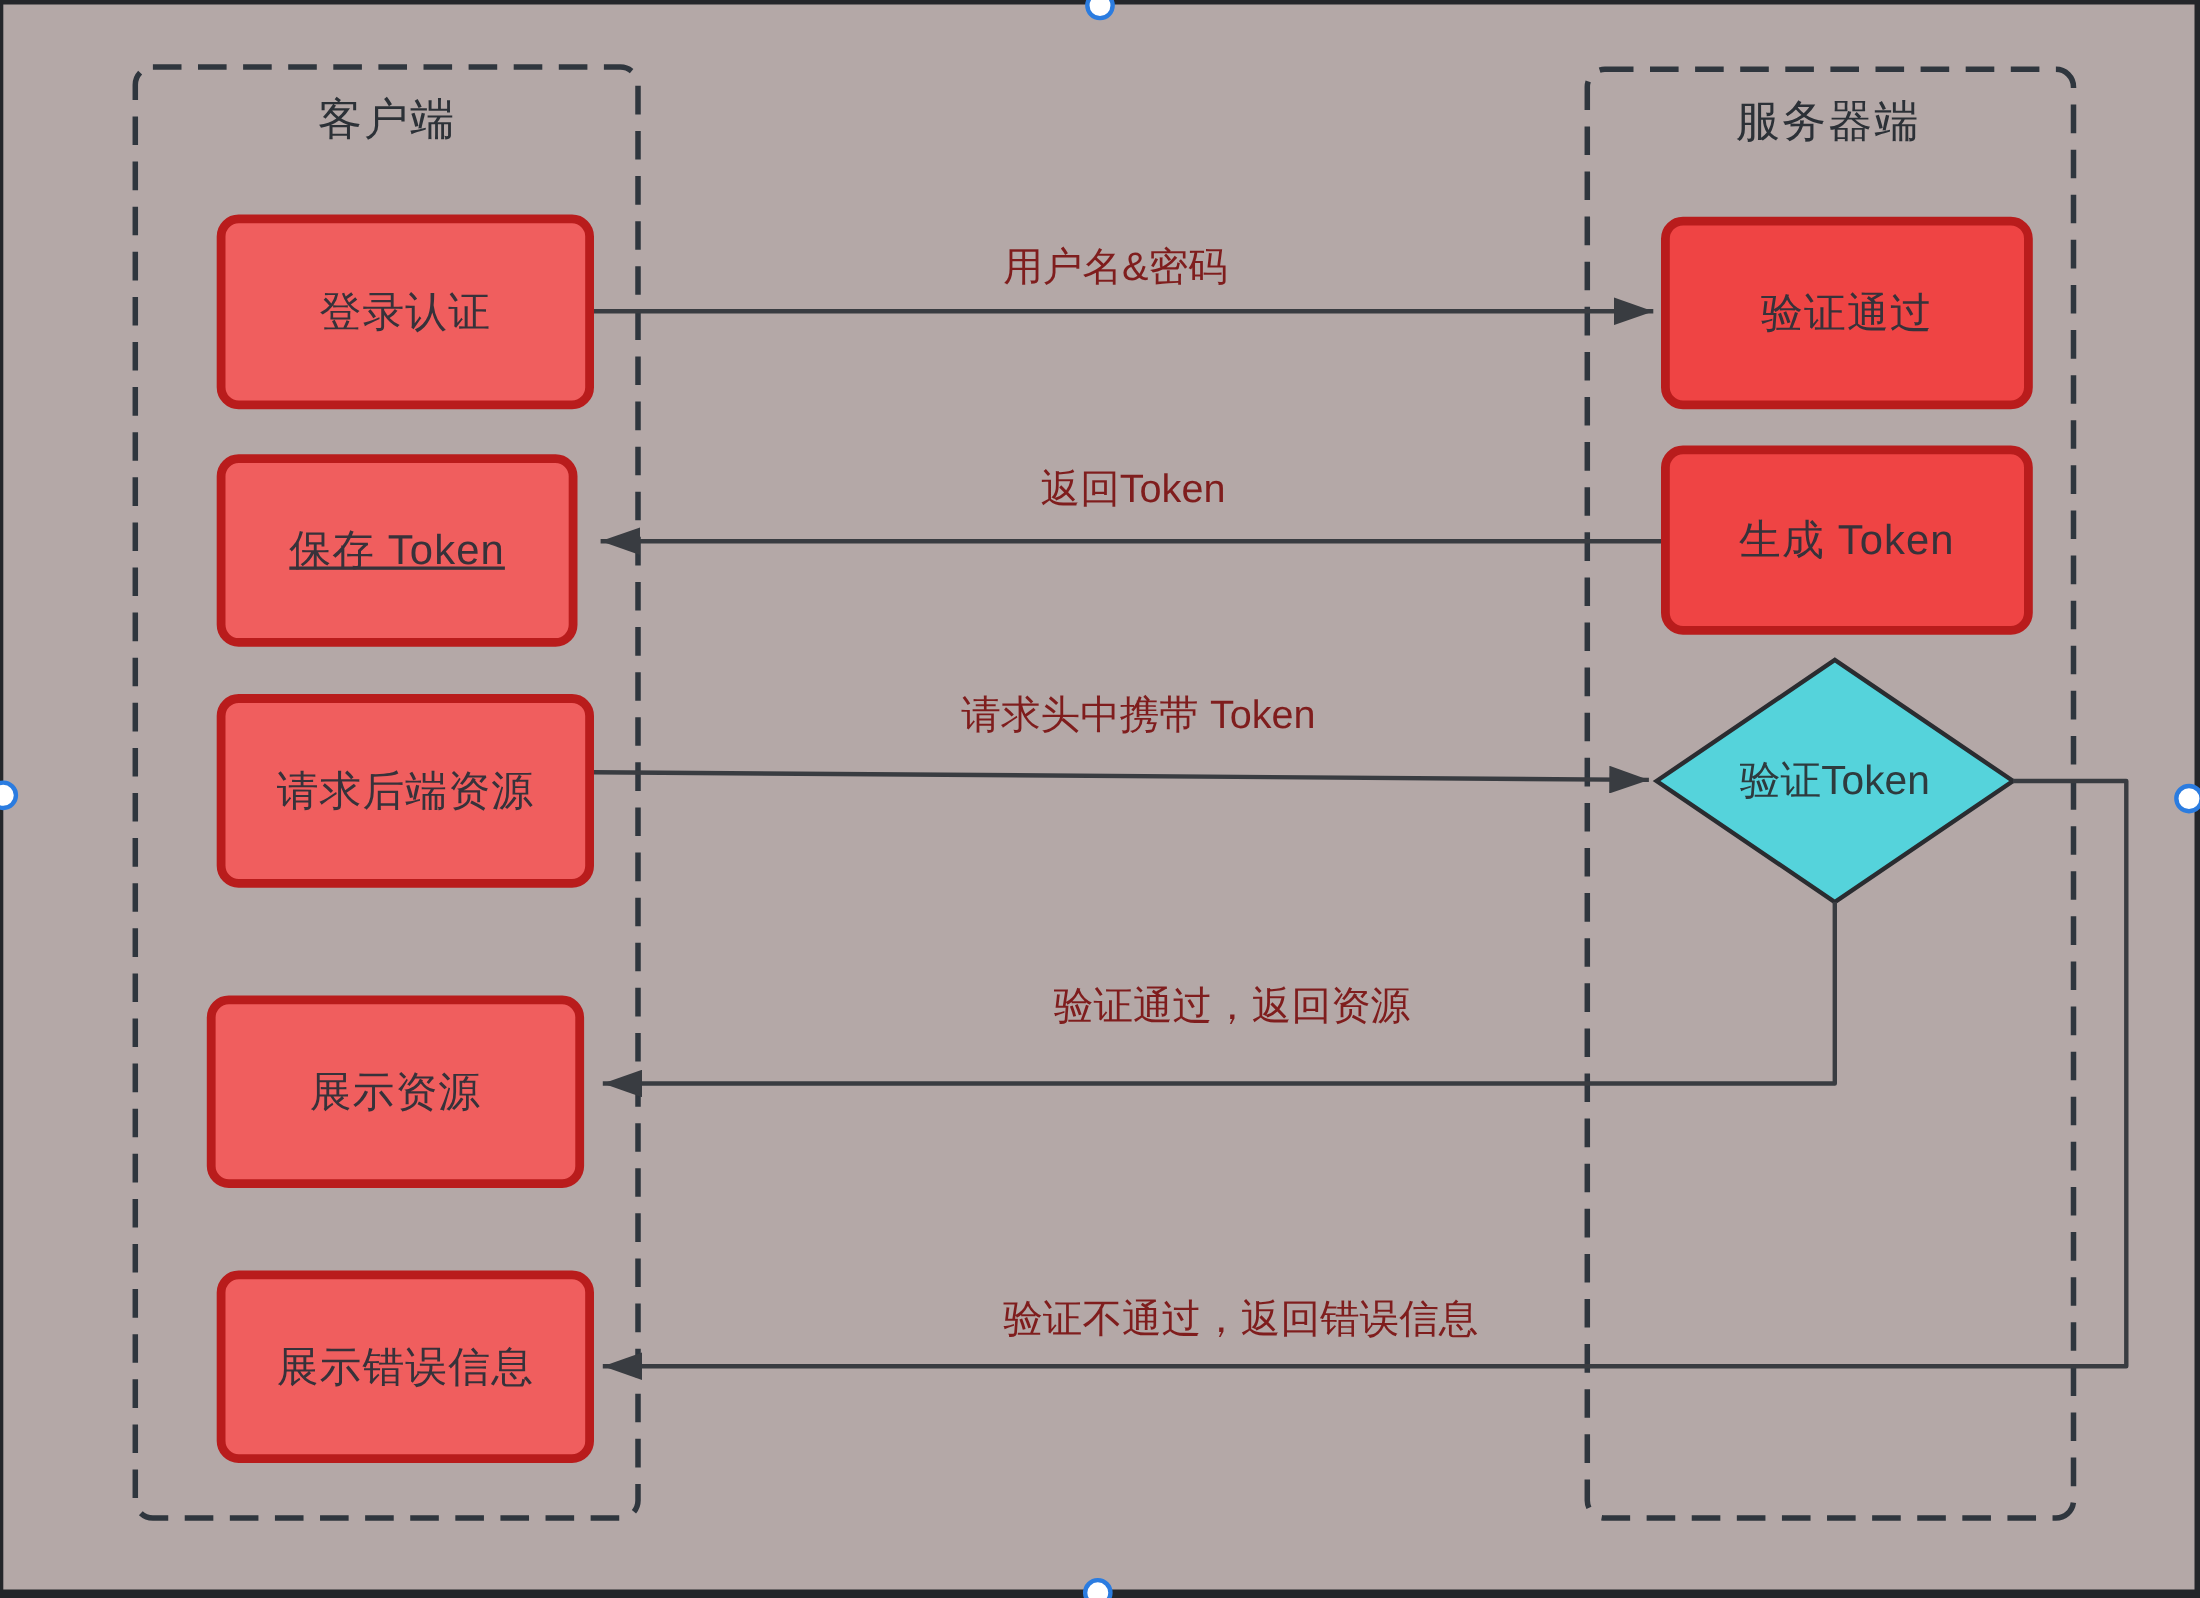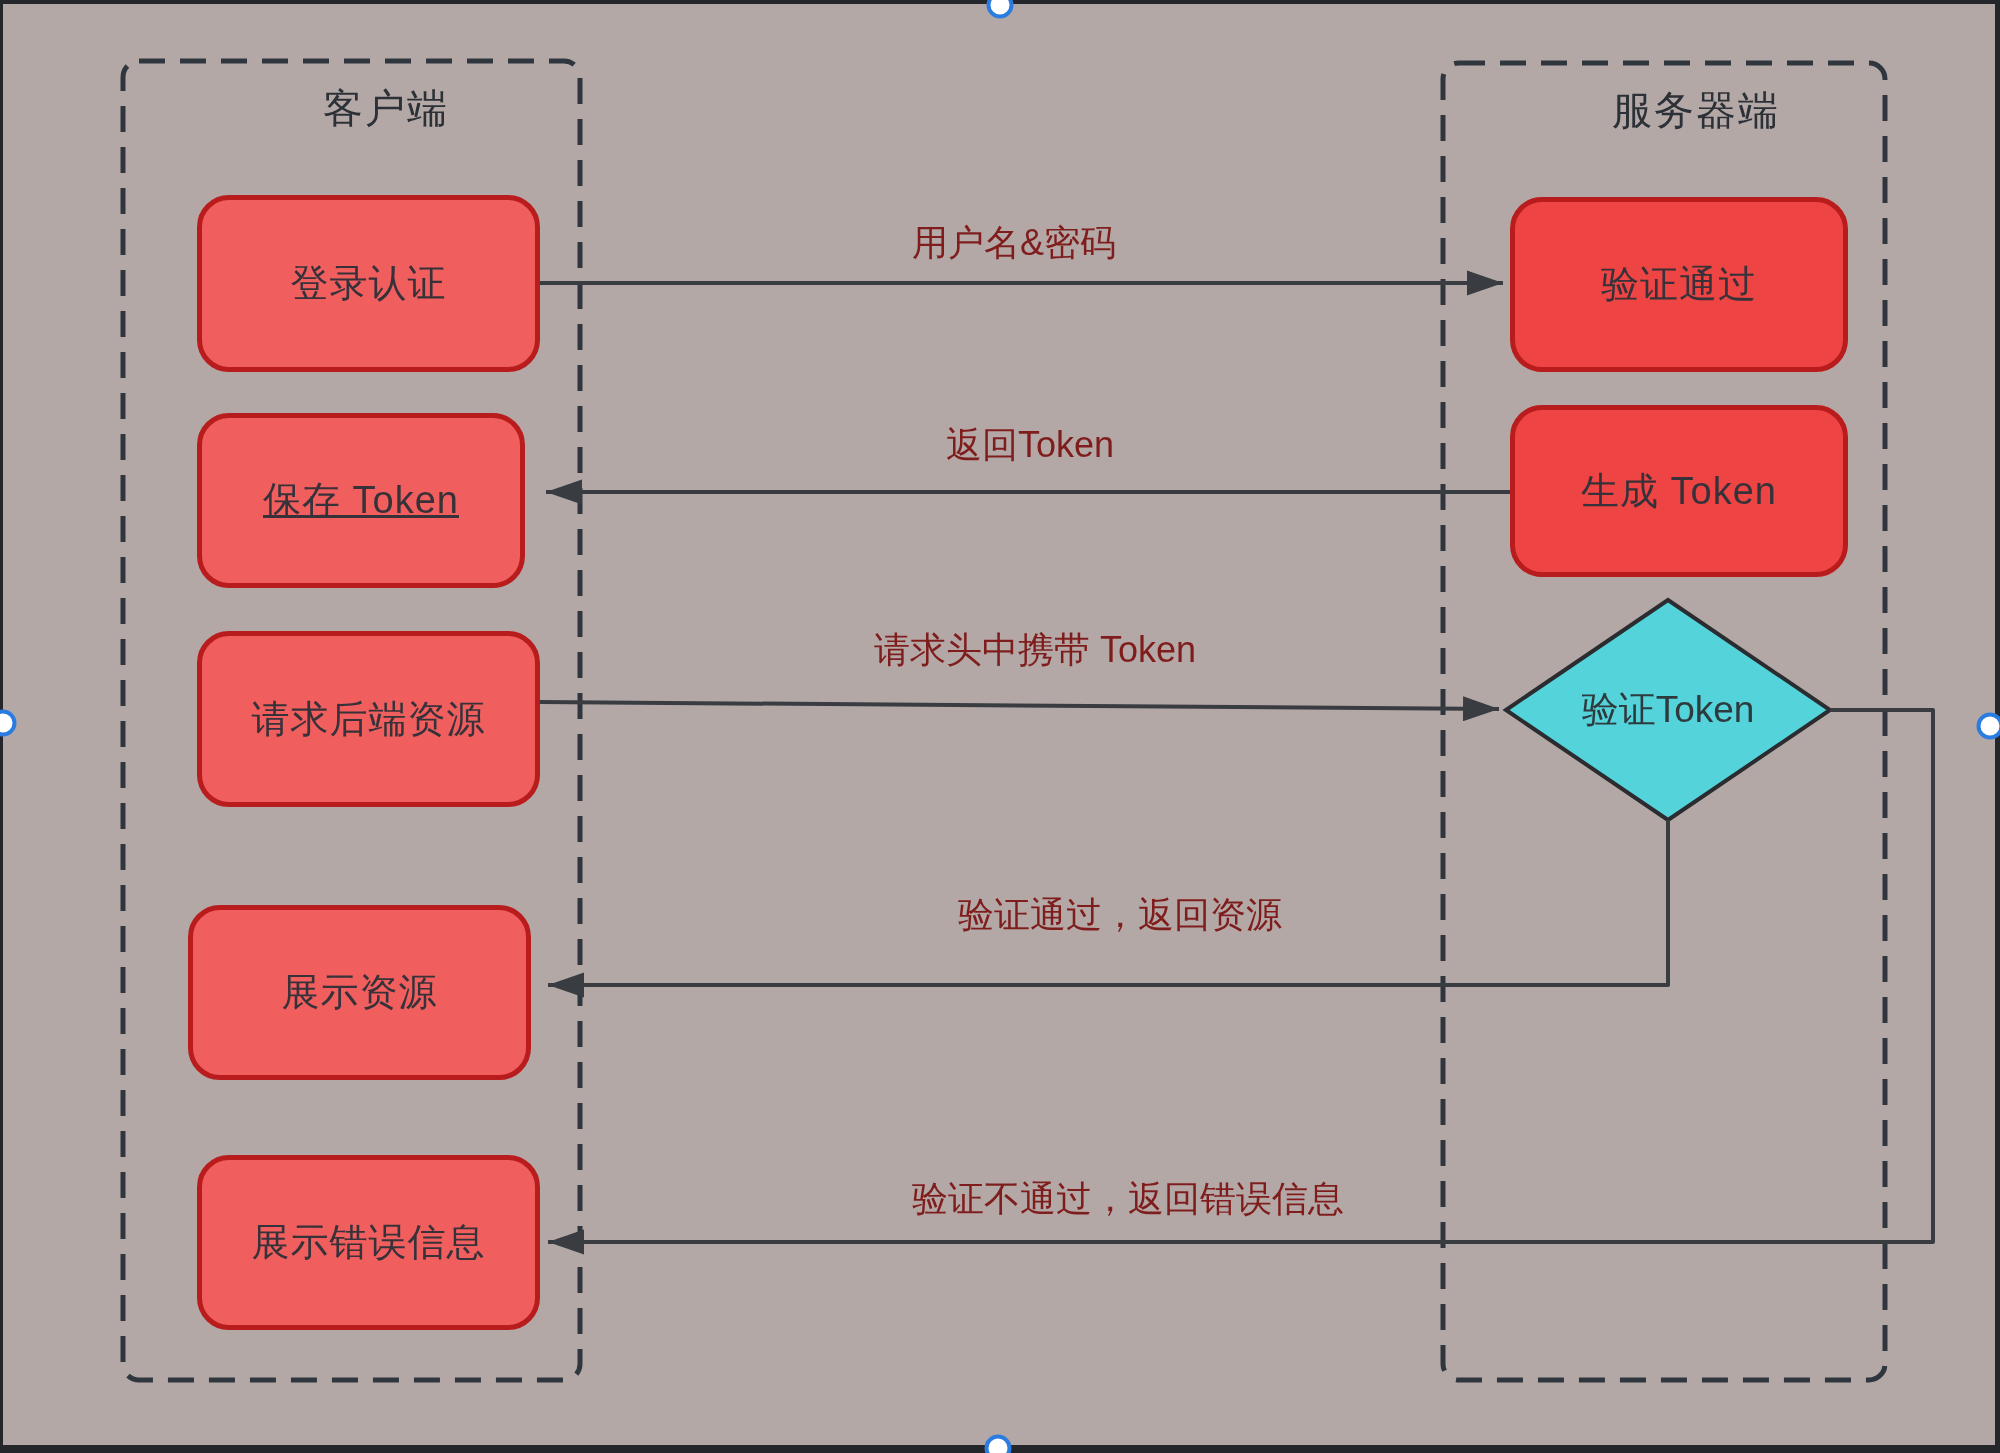--- a/index.html
+++ b/index.html
@@ -17,26 +17,25 @@
     border-width:4px 5px 8px 3px;
     pointer-events:none;
     z-index:6;
   }
   svg.layer { position:absolute; left:0; top:0; z-index:1; }
 
   .group-label {
     position:absolute; transform:translate(-50%,-50%);
     font-size:40px; color:#2c3137; white-space:nowrap; z-index:2;
     letter-spacing:2px;
-    margin-left:34px;
   }
   .node {
     position:absolute; box-sizing:border-box;
     display:flex; align-items:center; justify-content:center;
-    border:5px solid #b91c1c; border-radius:32px;
+    border:8px solid #b91c1c; border-radius:20px;
     font-size:38px; color:#37323a; white-space:nowrap;
     z-index:3; letter-spacing:1px;
   }
   .node.red  { background:#f05e5e; }
   .node.cyan { background:#ef4444; }
 
   .n1 { left:197px; top:195px;  width:343px; height:177px; }
   .n2 { left:197px; top:413px;  width:328px; height:175px;text-decoration:underline; }
   .n3 { left:197px; top:631px;  width:343px; height:176px; }
   .n4 { left:188px; top:905px;  width:343px; height:175px; }

